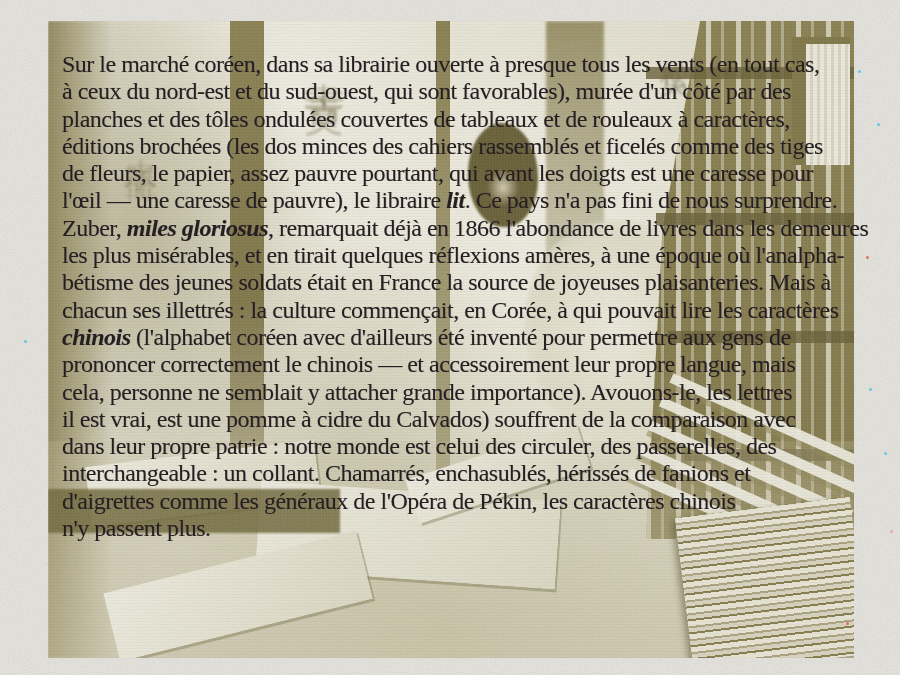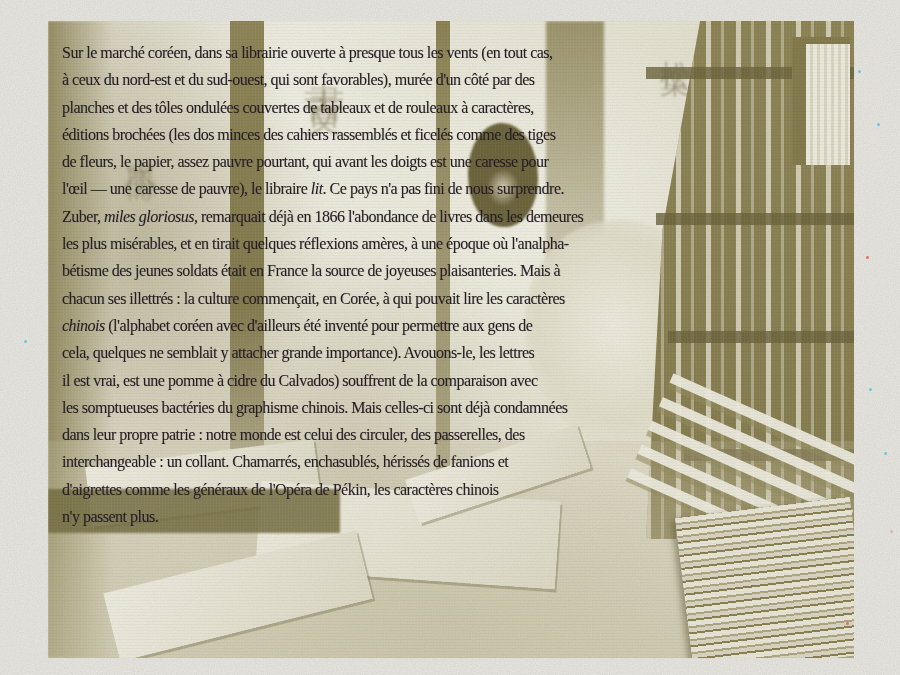--- a/index.html
+++ b/index.html
@@ -75,26 +75,26 @@
   .c2{left:70px;top:110px;font-size:34px;color:rgba(110,102,62,.22);filter:blur(1.2px);}
   .c3{left:606px;top:16px;font-size:30px;color:rgba(96,90,54,.38);filter:blur(1px);}
   .ph-halftone{left:0;top:0;width:806px;height:637px;
     background:
       repeating-linear-gradient(0deg, rgba(0,0,0,.028) 0 1px, rgba(0,0,0,0) 1px 3px),
       repeating-linear-gradient(90deg, rgba(255,255,255,.03) 0 1px, rgba(0,0,0,0) 1px 3px);}
   .photo-grain{position:absolute;left:0;top:0;width:806px;height:637px;opacity:.3;mix-blend-mode:multiply;}
 
   
   .text-block{
-    position:absolute;left:62px;top:39px;width:760px;z-index:3;
-    font-size:16px;line-height:27.3px;letter-spacing:-0.5px;color:var(--ink);
+    position:absolute;left:62px;top:51px;width:760px;z-index:3;
+    font-size:24px;line-height:27.3px;letter-spacing:-0.5px;color:var(--ink);
     text-shadow:0.7px 0.4px 0 rgba(96,52,120,.16), -0.4px -0.3px 0 rgba(70,70,110,.10);
   }
   .tline{white-space:nowrap;}
-  .tline em{font-style:italic;}
+  .tline em{font-style:italic;font-weight:bold;}
 
   
   .speck{position:absolute;width:3px;height:3px;border-radius:50%;z-index:4;opacity:.85;}
 </style>
 </head>
 <body>
 
 <svg class="page-grain" xmlns="http://www.w3.org/2000/svg">
   <filter id="g1">
       <feTurbulence type="fractalNoise" baseFrequency="0.85" numOctaves="2" seed="7" stitchTiles="stitch"></feTurbulence>
@@ -142,23 +142,23 @@
     <div class="tline"><span>à ceux du nord-est et du sud-ouest, qui sont favorables), murée d'un côté par des</span></div>
     <div class="tline"><span>planches et des tôles ondulées couvertes de tableaux et de rouleaux à caractères,</span></div>
     <div class="tline"><span>éditions brochées (les dos minces des cahiers rassemblés et ficelés comme des tiges</span></div>
     <div class="tline"><span>de fleurs, le papier, assez pauvre pourtant, qui avant les doigts est une caresse pour</span></div>
     <div class="tline"><span>l'œil — une caresse de pauvre), le libraire </span><em>lit</em><span>. Ce pays n'a pas fini de nous surprendre.</span></div>
     <div class="tline"><span>Zuber, </span><em>miles gloriosus</em><span>, remarquait déjà en 1866 l'abondance de livres dans les demeures</span></div>
     <div class="tline"><span>les plus misérables, et en tirait quelques réflexions amères, à une époque où l'analpha-</span></div>
     <div class="tline"><span>bétisme des jeunes soldats était en France la source de joyeuses plaisanteries. Mais à</span></div>
     <div class="tline"><span>chacun ses illettrés : la culture commençait, en Corée, à qui pouvait lire les caractères</span></div>
     <div class="tline"><em>chinois</em><span> (l'alphabet coréen avec d'ailleurs été inventé pour permettre aux gens de</span></div>
-    <div class="tline"><span>cela, quelques ne semblait y attacher grande importance). Avouons-le, les lettres</span></div>
+    <div class="tline"><span>prononcer correctement le chinois — et accessoirement leur propre langue, mais</span></div>
+    <div class="tline"><span>cela, personne ne semblait y attacher grande importance). Avouons-le, les lettres</span></div>
     <div class="tline"><span>il est vrai, est une pomme à cidre du Calvados) souffrent de la comparaison avec</span></div>
-    <div class="tline"><span>les somptueuses bactéries du graphisme chinois. Mais celles-ci sont déjà condamnées</span></div>
     <div class="tline"><span>dans leur propre patrie : notre monde est celui des circuler, des passerelles, des</span></div>
     <div class="tline"><span>interchangeable : un collant. Chamarrés, enchasublés, hérissés de fanions et</span></div>
     <div class="tline"><span>d'aigrettes comme les généraux de l'Opéra de Pékin, les caractères chinois</span></div>
     <div class="tline"><span>n'y passent plus.</span></div>
   </div>
 
 <div class="speck sp-cyan" style="left: 877px; top: 123px; background: rgb(79, 195, 234);"></div>
 <div class="speck sp-cyan" style="left: 869px; top: 388px; background: rgb(79, 195, 234);"></div>
 <div class="speck sp-cyan" style="left: 884px; top: 452px; background: rgb(79, 195, 234);"></div>
 <div class="speck sp-cyan" style="left: 24px; top: 340px; background: rgb(79, 195, 234);"></div>

